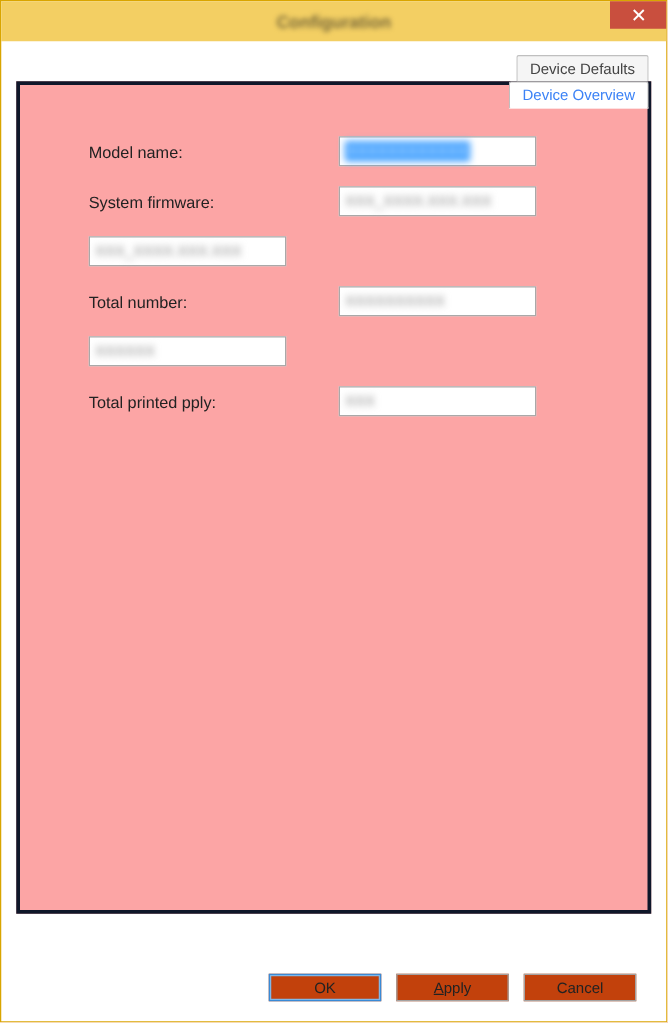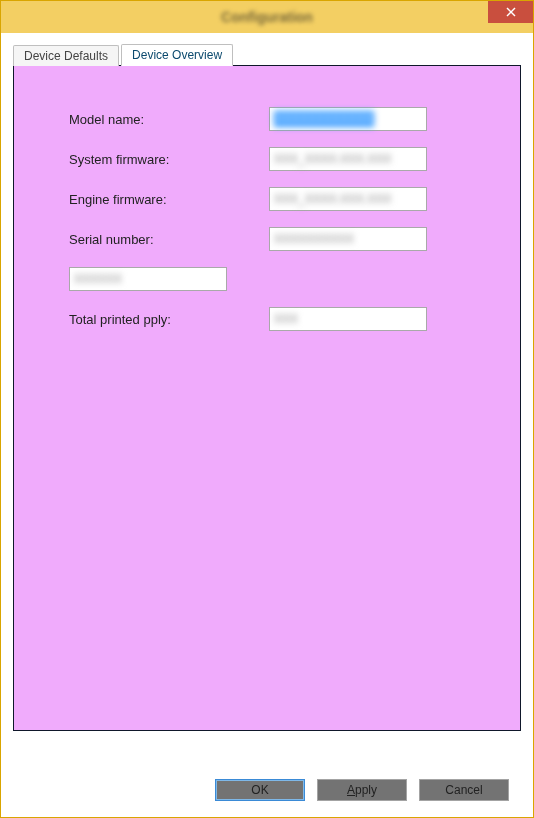--- a/index.html
+++ b/index.html
@@ -55,45 +55,46 @@
     box-sizing: border-box;
     display: flex;
     flex-direction: column;
   }
   .tabstrip {
     display: flex;
     align-items: flex-end;
     height: 22px;
     position: relative;
     z-index: 2;
+    flex-direction: column;
   }
   .tab {
     border: 1px solid #bfbfbf;
     border-bottom: none;
     background: #f5f5f5;
     padding: 3px 10px 3px 10px;
     font-size: 12px;
     color: #444;
     margin-right: 2px;
     border-top-left-radius: 2px;
     border-top-right-radius: 2px;
     cursor: pointer;
     position: relative;
     top: 1px;
   }
   .tab.active {
     background: #fff;
-    color: #0c4a6e;
+    color: #3b82f6;
     border-bottom: 1px solid #fff;
     top: 1px;
     z-index: 3;
   }
   .tabpanel {
-    border: 1px solid #0f172a;
-    background: #f0abfc;
+    border: 3px solid #0f172a;
+    background: #fca5a5;
     flex: 1;
     margin-top: 0;
     position: relative;
     z-index: 1;
     padding: 40px 30px 20px 55px;
     box-sizing: border-box;
   }
   .form-row {
     display: flex;
     align-items: center;
@@ -132,21 +133,21 @@
   .button-row {
     display: flex;
     justify-content: flex-end;
     gap: 12px;
     padding: 10px 12px 4px 0;
   }
   .btn {
     min-width: 90px;
     height: 22px;
     border: 1px solid #a3a3a3;
-    background: #737373;
+    background: #c2410c;
     font-size: 12px;
     color: #222;
     cursor: pointer;
     margin-top: 38px;
   }
   .btn.default {
     border: 1px solid #3a8ad6;
     box-shadow: 0 0 0 1px #7fb8e8 inset;
   }
   .btn .ul { text-decoration: underline; }
@@ -183,28 +184,27 @@
       </div>
 
       <div class="form-row">
         <div class="form-label">System firmware:</div>
         <div class="form-input">
           <span class="blurred">XXX_XXXX.XXX.XXX</span>
         </div>
       </div>
 
       <div class="form-row">
-        <div class="form-label">Engine firmware:</div>
         <div class="form-input">
           <span class="blurred">XXX_XXXX.XXX.XXX</span>
         </div>
       </div>
 
       <div class="form-row">
-        <div class="form-label">Serial number:</div>
+        <div class="form-label">Total number:</div>
         <div class="form-input">
           <span class="blurred">XXXXXXXXXX</span>
         </div>
       </div>
 
       <div class="form-row">
         <div class="form-input">
           <span class="blurred">XXXXXX</span>
         </div>
       </div>

